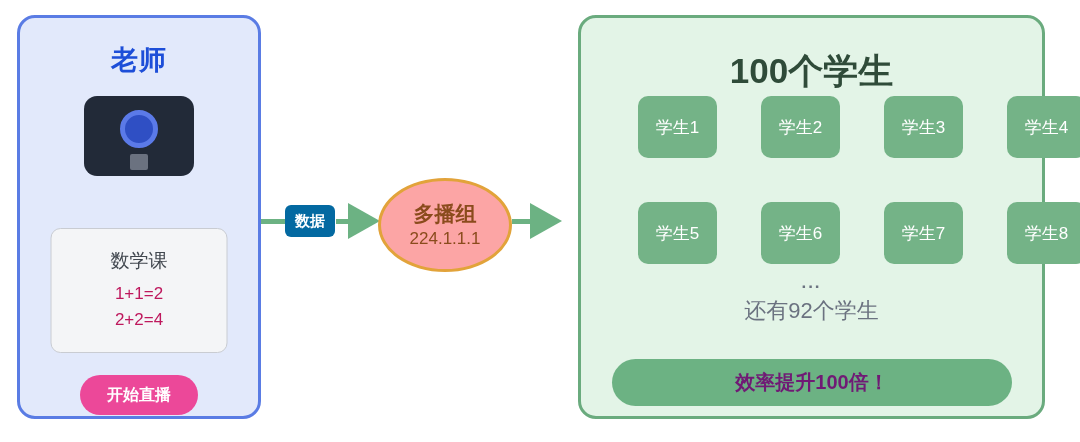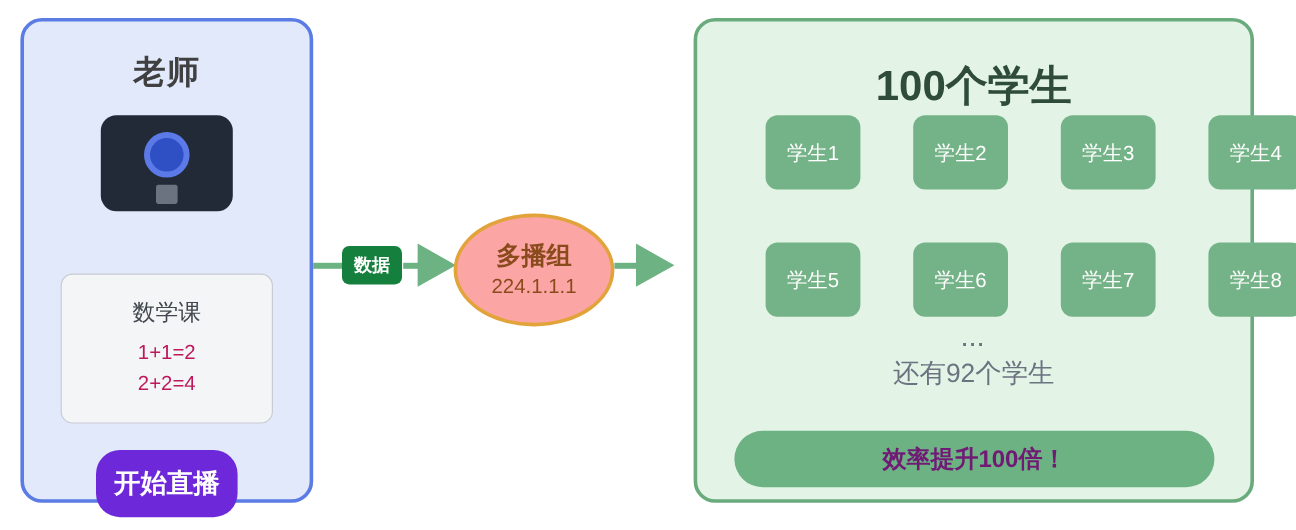--- a/index.html
+++ b/index.html
@@ -34,21 +34,21 @@
     border-radius: 18px;
   }
   .teacher-title {
     position: absolute;
     left: 0;
     top: 24px;
     width: 100%;
     text-align: center;
     font-size: 27px;
     font-weight: bold;
-    color: #404040;
+    color: #1d4ed8;
     letter-spacing: 1px;
   }
   .camera-icon {
     position: absolute;
     left: 50%;
     transform: translateX(-50%);
     top: 78px;
     width: 110px;
     height: 80px;
     background: #222a38;
@@ -101,25 +101,25 @@
     font-size: 17px;
     color: #be185d;
     line-height: 1.55;
   }
   .live-button {
     position: absolute;
     left: 50%;
     transform: translateX(-50%);
     top: 357px;
     width: 118px;
-    height: 56px;
-    background: #6d28d9;
+    height: 40px;
+    background: #ec4899;
     border-radius: 20px;
     color: #ffffff;
-    font-size: 22px;
+    font-size: 16px;
     font-weight: bold;
     display: flex;
     align-items: center;
     justify-content: center;
     border: none;
     padding: 0;
     font-family: inherit;
   }
 
   
@@ -131,21 +131,21 @@
   .line-a { left: 261px; top: 219px; width: 26px; }
   .line-b { left: 336px; top: 219px; width: 14px; }
   .line-c { left: 512px; top: 219px; width: 20px; }
 
   .data-label {
     position: absolute;
     left: 285px;
     top: 205px;
     width: 50px;
     height: 32px;
-    background: #15803d;
+    background: #0369a1;
     border-radius: 6px;
     color: #ffffff;
     font-size: 15px;
     font-weight: bold;
     display: flex;
     align-items: center;
     justify-content: center;
   }
   .arrow-head {
     position: absolute;

